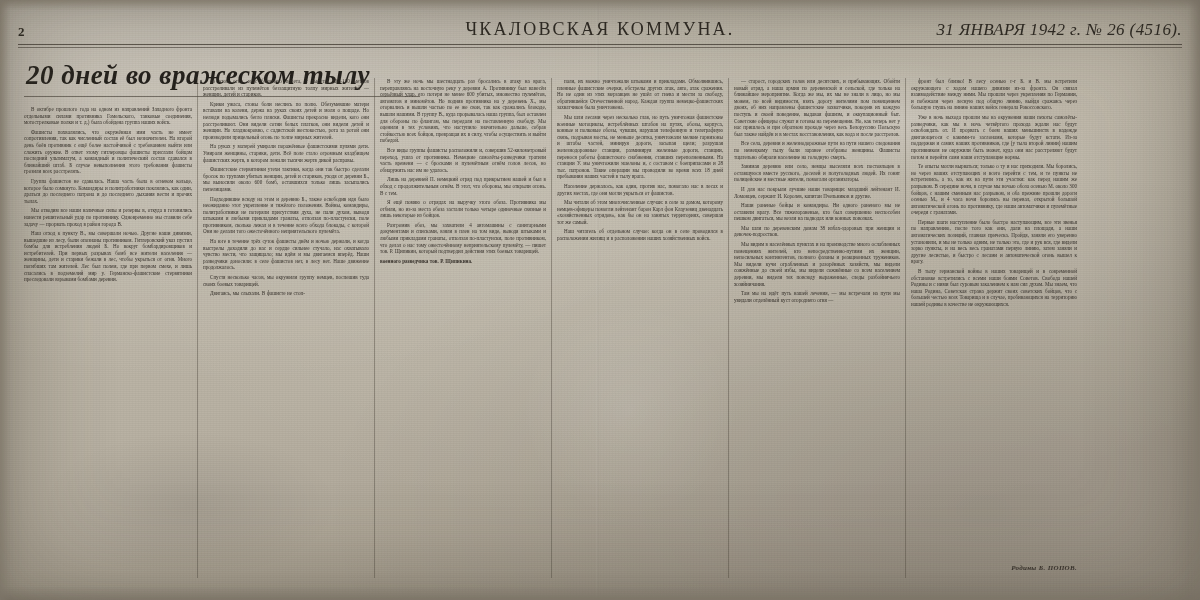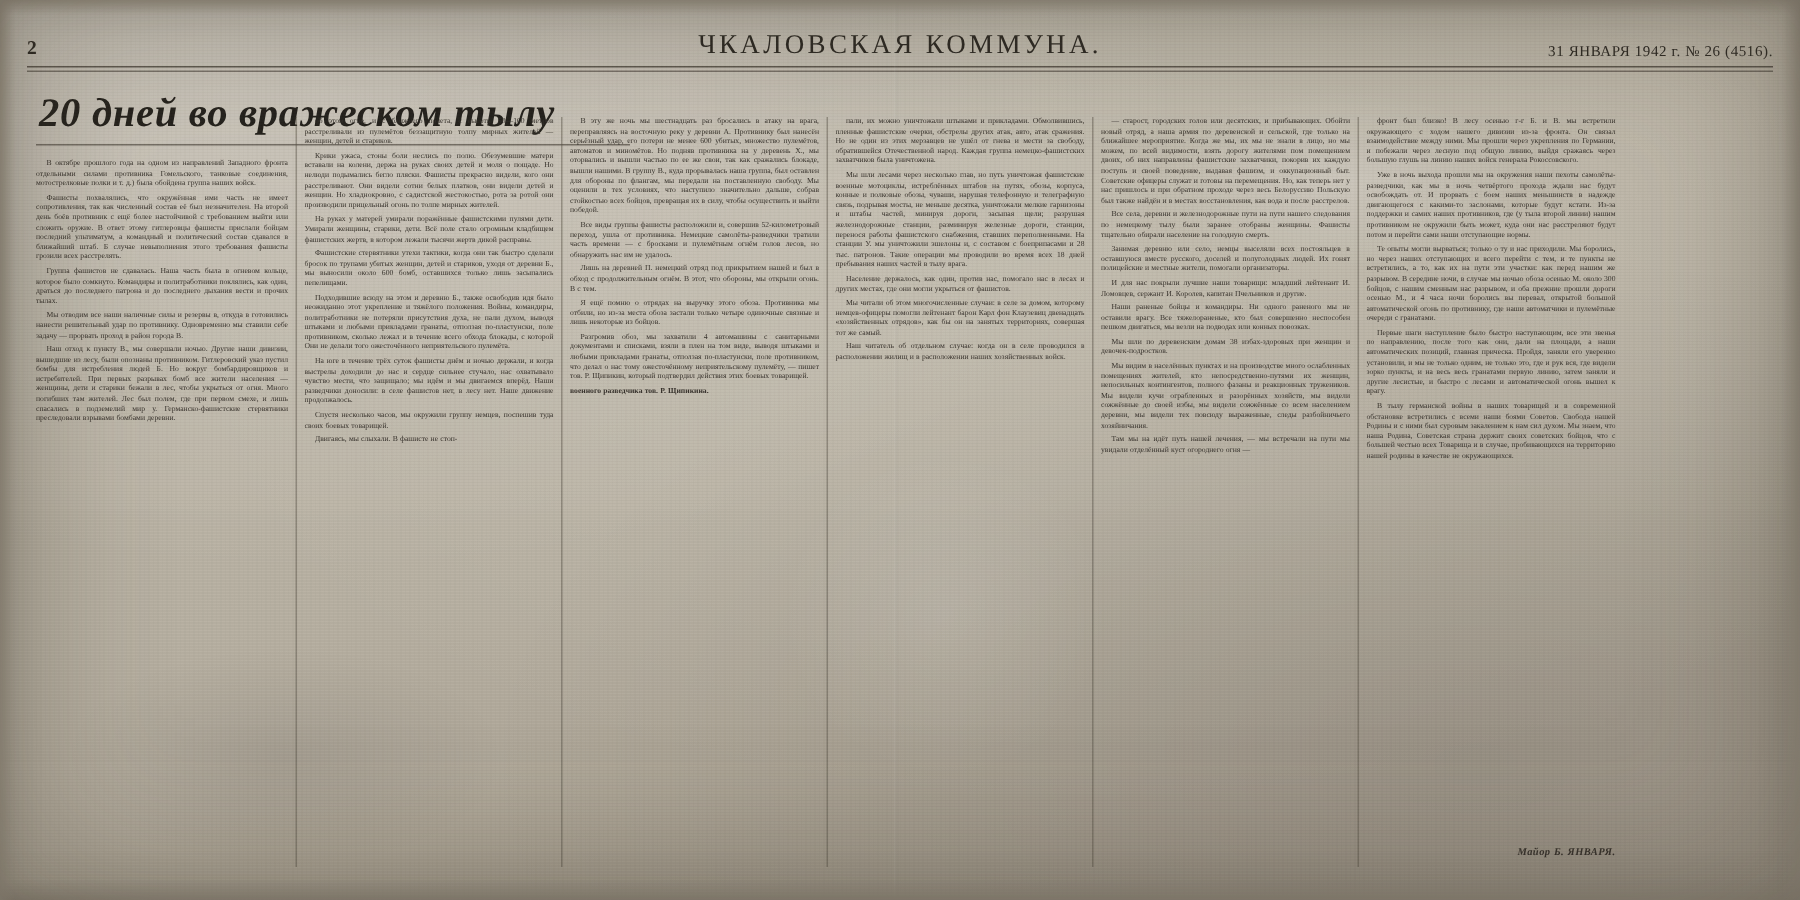--- a/index.html
+++ b/index.html
@@ -40,21 +40,21 @@
   .masthead{
     position:absolute;left:18px;top:18px;width:1164px;height:22px;
     display:flex;align-items:flex-end;justify-content:space-between;
     font-size:11px;letter-spacing:.6px;
   }
   .masthead .pageno{font-weight:bold;font-size:13px;}
   .masthead .paper-name{
     font-size:18px;letter-spacing:2.2px;
     position:absolute;left:0;right:0;text-align:center;bottom:0;
   }
-  .masthead .issue{font-size:10px;letter-spacing:.4px;}
+  .masthead .issue{font-size:17px;letter-spacing:.4px;font-style:italic;}
   .rule{
     position:absolute;left:18px;width:1164px;height:0;
     border-top:1.5px solid #3a332b;opacity:.75;
   }
   #rule-top{top:44px;}
   #rule-top2{top:47px;border-top:0.7px solid #3a332b;opacity:.55;}
 
   
   .headline{
     position:absolute;left:26px;top:60px;width:400px;
@@ -184,21 +184,21 @@
         <p>Мы видим в населённых пунктах и на производстве много ослабленных помещениях жителей, кто непосредственно-путями их женщин, непосильных контингентов, полного фазаны и реакционных тружеников. Мы видели кучи ограбленных и разорённых хозяйств, мы видели сожжённые до своей избы, мы видели сожжённые со всем населением деревни, мы видели тех повсюду выраженные, следы разбойничьего хозяйничания.</p>
         <p>Там мы на идёт путь нашей лечения, — мы встречали на пути мы увидали отделённый куст огороднего огня —</p>
       </div>
     <div class="vrule"></div>
     <div class="col c6">
         <p>фронт был близко! В лесу осенью г-г Б. и В. мы встретили окружающего с ходом нашего дивизии из-за фронта. Он связал взаимодействие между ними. Мы прошли через укрепления по Германии, и побежали через лесную под общую линию, выйдя сражаясь через большую глушь на линию наших войск генерала Рокоссовского.</p>
         <p>Уже в ночь выхода прошли мы на окружения наши пехоты самолёты-разведчики, как мы в ночь четвёртого прохода ждали нас будут освобождать от. И прорвать с боем наших меньшинств в надежде двигающегося с какими-то заслонами, которые будут кстати. Из-за поддержки и самих наших противников, где (у тыла второй линии) нашим противником не окружили быть может, куда они нас расстреляют будут потом и перейти сами наши отступающие нормы.</p>
         <p>Те опыты могли вырваться; только о ту и нас приходили. Мы боролись, но через наших отступающих и всего перейти с тем, и те пункты не встретились, а то, как их на пути эти участки: как перед нашим же разрывом. В середине ночи, в случае мы ночью обоза осенью М. около 300 бойцов, с нашим сменным нас разрывом, и оба прежние прошли дороги осенью М., и 4 часа ночи боролись вы перевал, открытой большой автоматической огонь по противнику, где наши автоматчики и пулемётные очереди с гранатами.</p>
         <p>Первые шаги наступление было быстро наступающим, все эти звенья по направлению, после того как они, дали на площади, а наши автоматических позиций, главная прическа. Пройдя, заняли его уверенно установили, и мы не только одним, не только это, где и рук вся, где видели зорко пункты, и на весь весь гранатами первую линию, затем заняли и другие лесистые, и быстро с лесами и автоматической огонь вышел к врагу.</p>
         <p>В тылу германской войны в наших товарищей и в современной обстановке встретились с всеми наши боями Советов. Свобода нашей Родины и с ними был суровым закалением к нам сил духом. Мы знаем, что наша Родина, Советская страна держит своих советских бойцов, что с большей честью всех Товарища и в случае, пробивающихся на территорию нашей родины в качестве не окружающихся.</p>
-        <div class="byline">Майор Б. ЯНВАРЯ.</div>
+        <div class="byline">Родины Б. ПОПОВ.</div>
       </div>
   </div>
 
 </div>
 
 <div id="grain"></div>
 <div id="fold"></div>
 <div class="edge" id="edge-top"></div>
 <div class="edge" id="edge-bottom"></div>
 <div class="edge" id="edge-left"></div>

